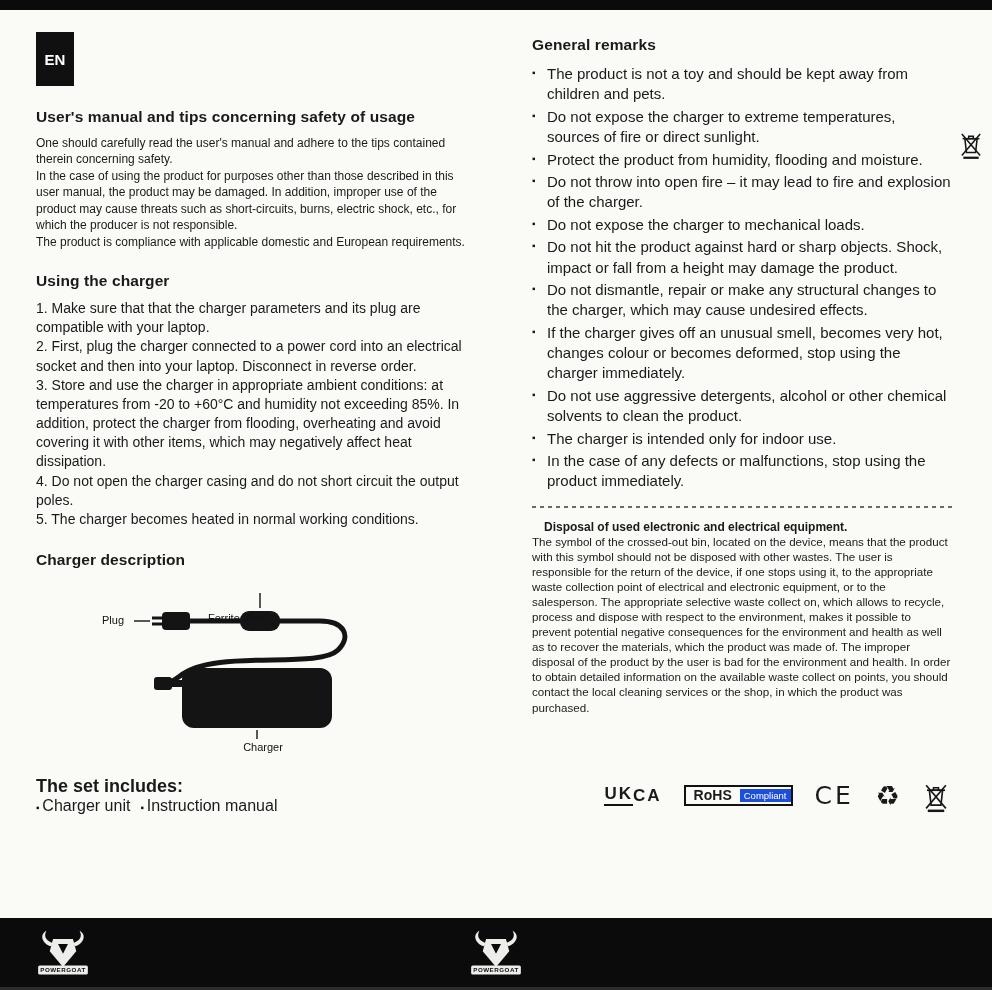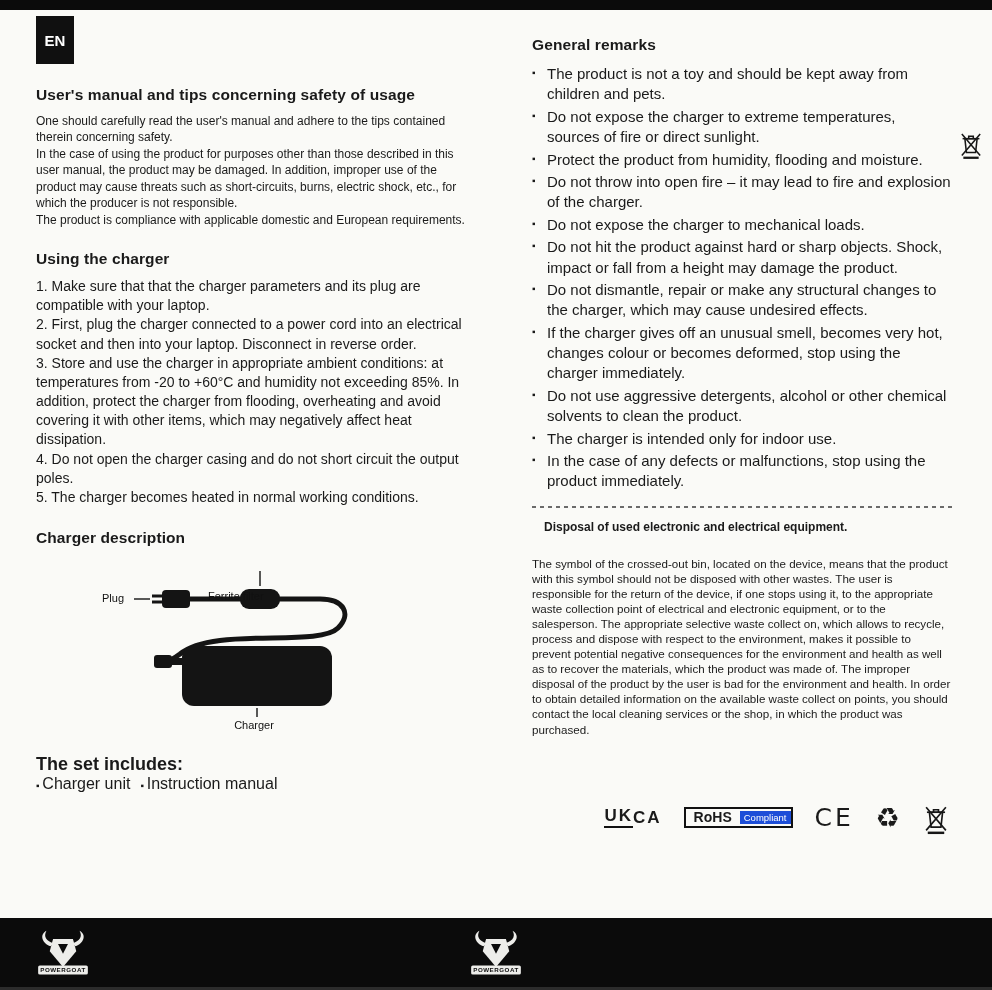--- a/index.html
+++ b/index.html
@@ -8,55 +8,55 @@
     position:relative; width:992px; height:990px; margin:0 auto;
     background:#fafaf7; color:#1a1a1a; overflow:hidden;
     font-family:"Liberation Sans", sans-serif;
   }
   .top-bar { height:10px; background:#0b0b0b; }
   .columns { display:flex; }
   .col-left { width:482px; padding:0 14px 0 36px; }
   .col-right { width:510px; padding:26px 40px 0 50px; position:relative; }
 
   .lang-badge {
-    width:38px; height:48px; margin-top:6px; background:#101010; color:#fff;
+    width:38px; height:54px; margin-top:22px; background:#101010; color:#fff;
     display:flex; align-items:center; justify-content:center;
     font-weight:bold; font-size:15px;
   }
   h2 { font-size:15.5px; font-weight:bold; margin:22px 0 9px; letter-spacing:.1px; }
   .col-right h2 { margin-top:0; margin-bottom:10px; }
   .body-text { font-size:12px; line-height:1.37; white-space:pre-line; }
   ul.steps { list-style:none; }
   ul.steps li { font-size:14px; line-height:1.37; }
   ul.remarks { list-style:none; padding-left:15px; }
   ul.remarks li { position:relative; font-size:15px; line-height:1.36; margin-bottom:2px; }
   ul.remarks li::before { content:"▪"; position:absolute; left:-15px; top:2px; font-size:10px; }
 
   
   .diagram { position:relative; width:320px; height:184px; margin:8px 0 8px 62px; }
   .dlabel { position:absolute; font-size:11px; color:#111; }
   .dlabel.ferrite { left:110px; top:0; width:104px; text-align:left;margin-top:34px; }
   .dlabel.plug { left:4px; top:36px; }
-  .dlabel.charger { left:116px; top:163px; width:80px; text-align:center; }
+  .dlabel.charger { left:125px; top:163px; width:80px; text-align:center; }
   .diagram svg { position:absolute; left:0; top:0; }
 
   .set-includes { margin-top:14px; font-size:18px; }
   .set-includes .label { font-weight:bold; margin-right:6px; }
   ul.inline-list { display:inline; list-style:none; }
   ul.inline-list li { display:inline; margin-right:10px; }
   ul.inline-list li::before { content:"▪ "; font-size:10px; }
 
   .weee-margin-icon { position:absolute; right:8px; top:118px; }
 
   .dashed-divider {
     margin:14px 0 12px;
     height:2px;
     background:repeating-linear-gradient(90deg,#6a6a6a 0 4px,transparent 4px 8px);
   }
-  h3.disposal-head { font-size:12px; font-weight:bold; margin-bottom:22px;padding-left:12px; }
+  h3.disposal-head { font-size:12px; font-weight:bold; margin-bottom:0;padding-left:12px; }
   .disposal-body { font-size:11.6px; line-height:1.3; }
 
   .marks { display:flex; align-items:center; justify-content:flex-end; gap:22px; margin-top:64px; padding-right:2px; }
   .mark { display:flex; flex-direction:row; align-items:center; }
   .ukca span { font-size:17px; font-weight:bold; letter-spacing:2px; line-height:1.05; }
   .ukca .uk { border-bottom:2px solid #111; padding-bottom:1px; }
   .rohs { border:2px solid #111; }
   .rohs .rohs-top { font-size:14px; font-weight:bold; padding:0 8px; line-height:1.25;text-align:right; }
   .rohs .rohs-sub { background:#1d4ed8; color:#fff; font-size:9.5px; width:100%; text-align:center; padding:1px 4px; }
   .ce { font-size:25px; font-weight:500; letter-spacing:3px; font-family:"DejaVu Sans", sans-serif; }

